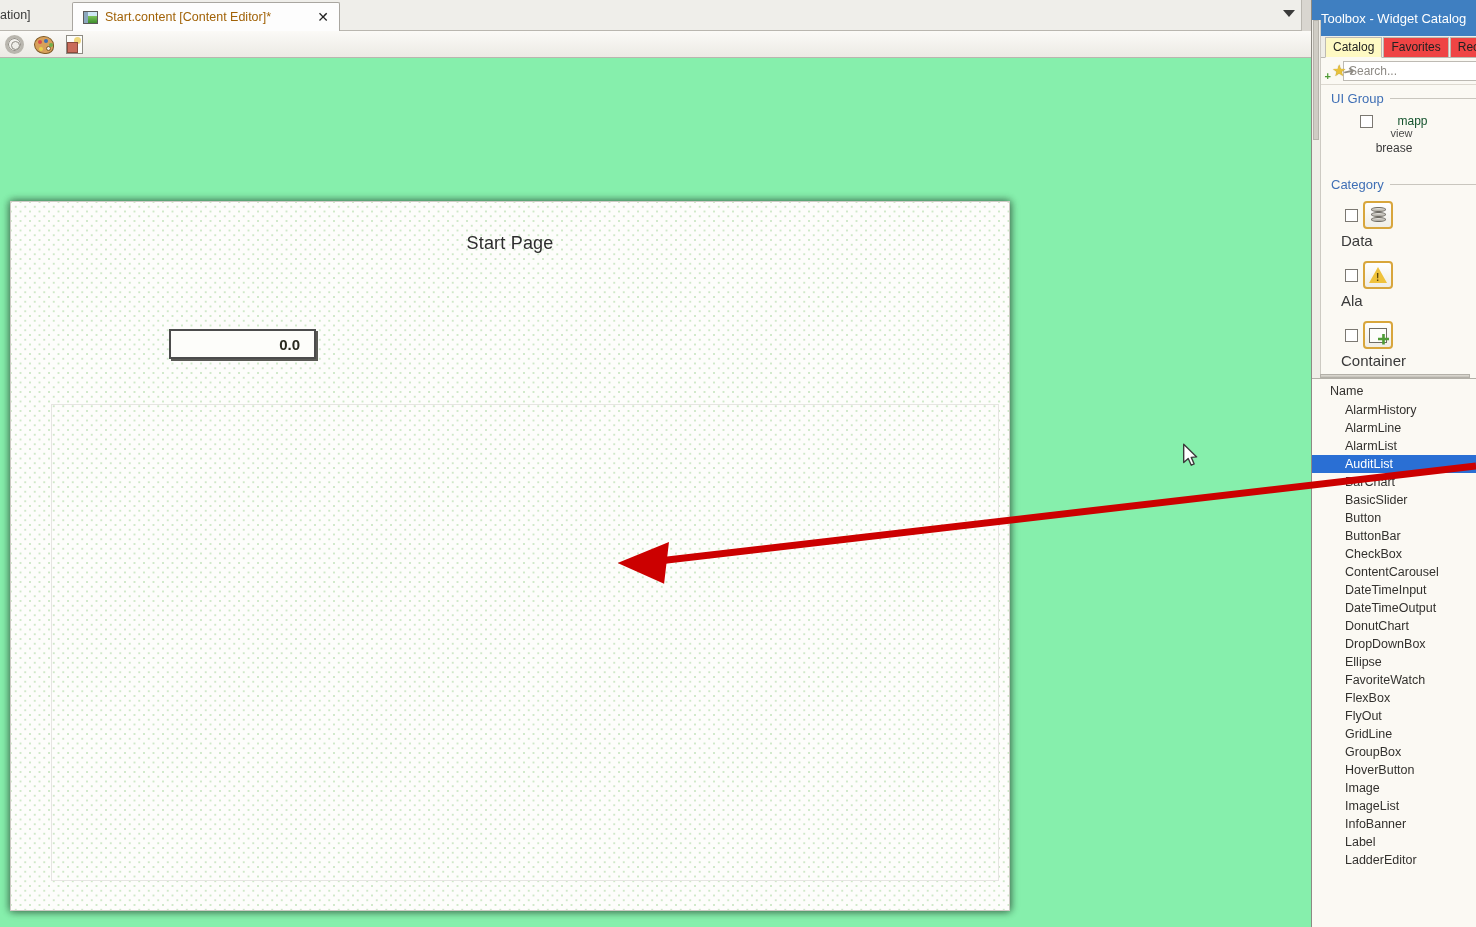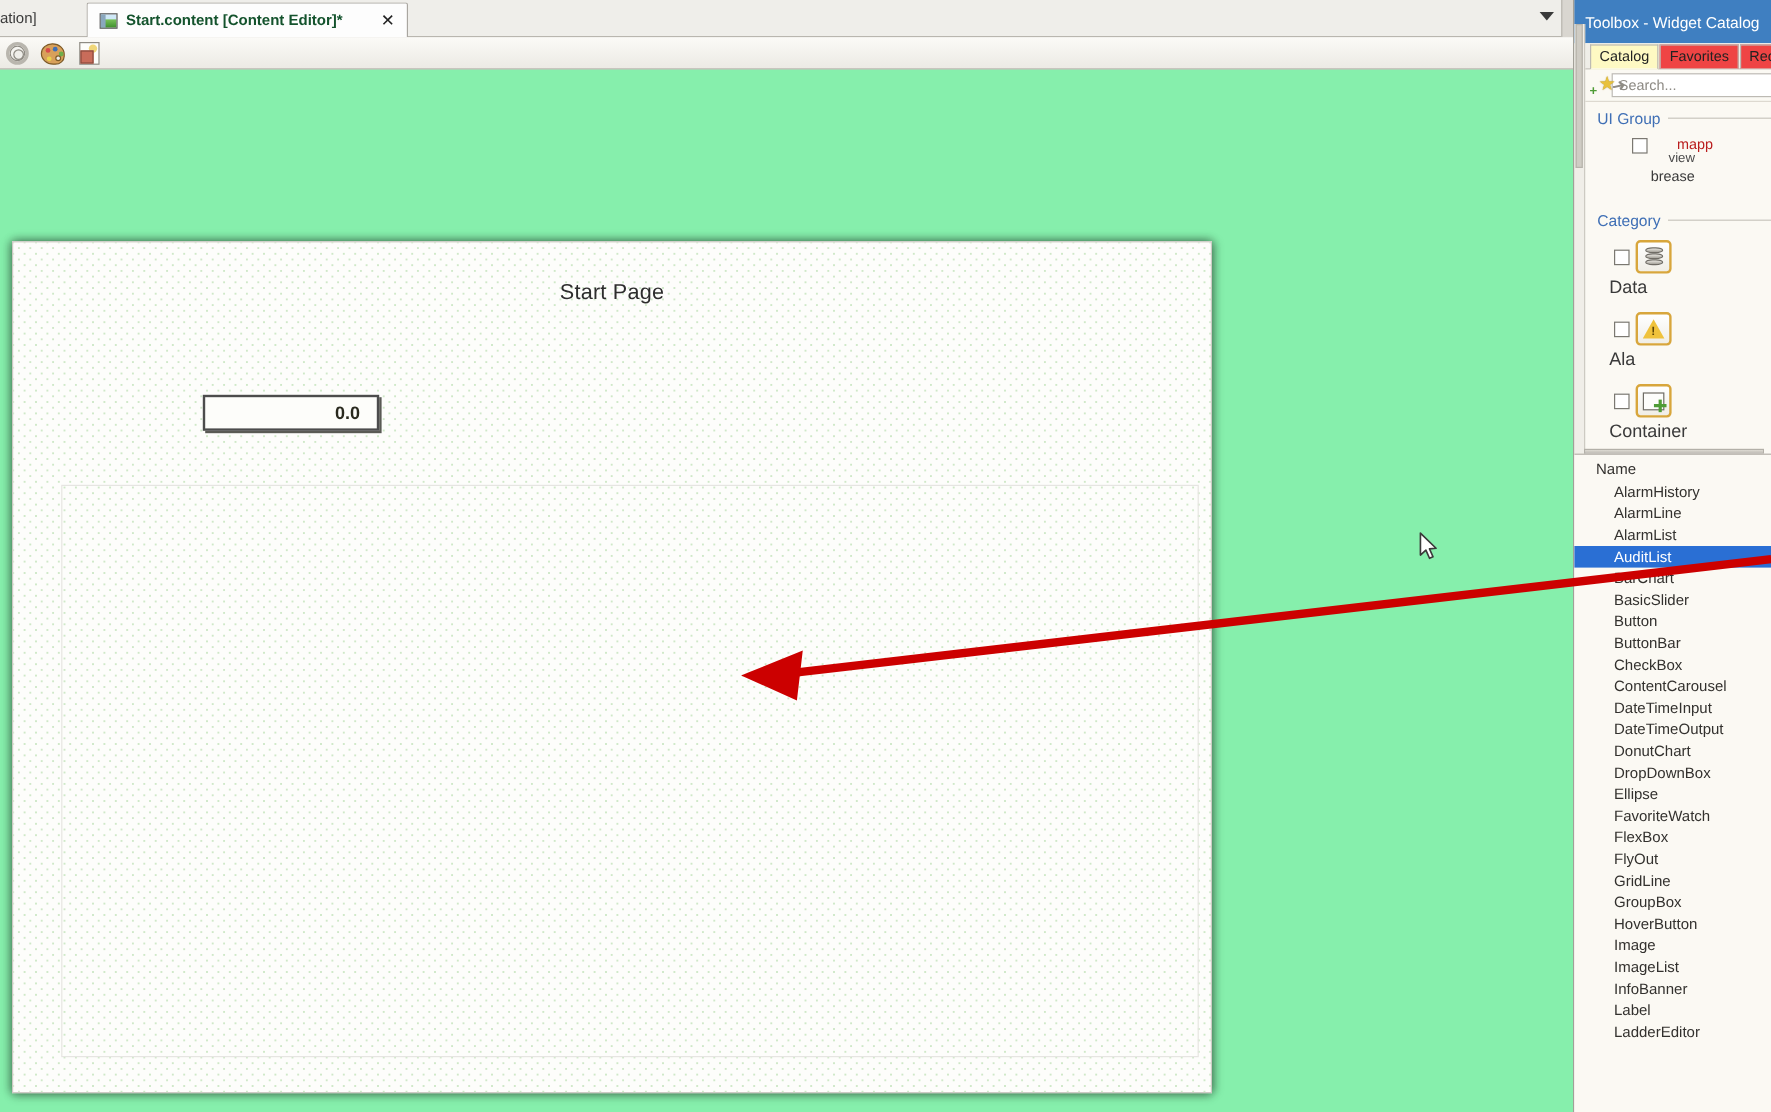--- a/index.html
+++ b/index.html
@@ -41,21 +41,21 @@
     width: 15px; height: 13px; flex: 0 0 auto;
     border: 1px solid #5b5b5b;
     background: linear-gradient(180deg,#cfe8f7 0%,#cfe8f7 38%,#79c15a 39%,#3f8f2e 100%);
     position: relative;
   }
   #tab-icon::after {
     content:""; position:absolute; left:0; top:0; width:4px; height:100%;
     background:#8aa7bd;
   }
   #tab-title {
-    font-size: 12.5px; font-weight: bold; color: #14532d;
+    font-size: 12.5px; font-weight: normal; color: #a16207;
     white-space: nowrap;
   }
   #tab-close {
     margin-left: auto; font-size: 14px; color: #222; line-height: 1;
     cursor: pointer; padding: 0 2px;
   }
   #tab-dropdown {
     position: absolute; right: 16px; top: 10px;
     width: 0; height: 0;
     border-left: 6px solid transparent;
@@ -206,21 +206,21 @@
   
   .grp{ padding:6px 0 0 10px; }
   .grp-head{ display:flex; align-items:center; gap:6px; padding-right:0; }
   .grp-title{ font-size:13px; color:#3f6fb5; white-space:nowrap;}
   .grp-rule{ flex:1; height:1px; background:#c9c6be; }
 
   .ui-item{ margin:8px 0 0 18px; width:90px; text-align:center; cursor:pointer;}
   .ui-item .row1{ display:flex; align-items:flex-start; justify-content:center; gap:2px;}
   .cbx{ width:13px;height:13px;border:1px solid #7b7871;background:#fff;flex:0 0 auto;margin-top:1px;cursor:pointer;}
   .mapp-logo{ text-align:left; line-height:12px;}
-  .mapp-logo .m1{ font-size:12px; color:#b91c1c; font-weight:normal;margin-left:22px;}
+  .mapp-logo .m1{ font-size:12px; color:#14532d; font-weight:normal;margin-left:22px;}
   .mapp-logo .m2{ font-size:11px; color:#4a4a4a; display:block; text-align:center;}
   .ui-item .lbl{ font-size:12px; color:#3a3a3a; margin-top:2px;}
 
   .cat-grid{ display:flex; flex-wrap:wrap; margin-top:9px; }
   .cat-cell{ width:82px; margin-bottom:12px; cursor:pointer; }
   .cat-top{ display:flex; align-items:center; gap:5px; padding-left:14px;}
   .cat-ico{ width:30px;height:28px; border:2px solid #d8a63c; border-radius:4px;
     background:linear-gradient(180deg,#ffffff,#f0eee6);
     display:flex;align-items:center;justify-content:center; flex:0 0 auto;}
   .cat-lbl{ font-size:15px; color:#3a3a3a; text-align:left; margin-top:3px; padding-left:10px;}

